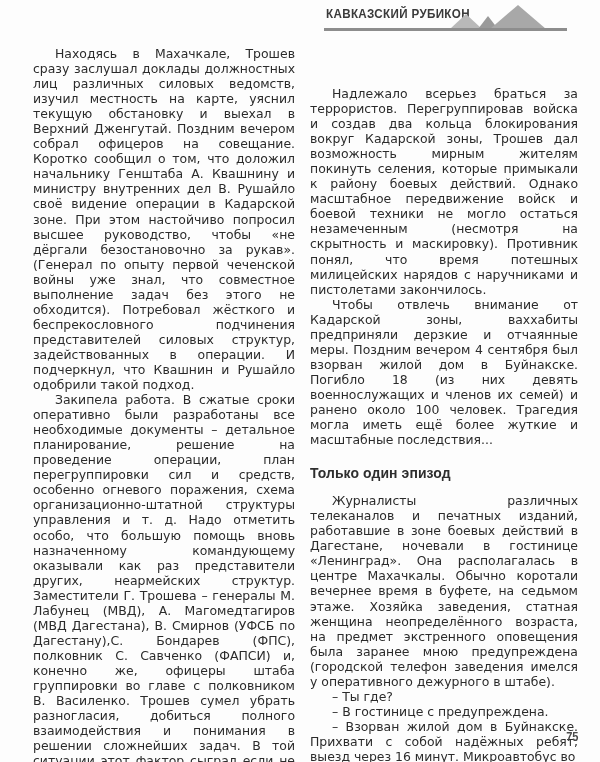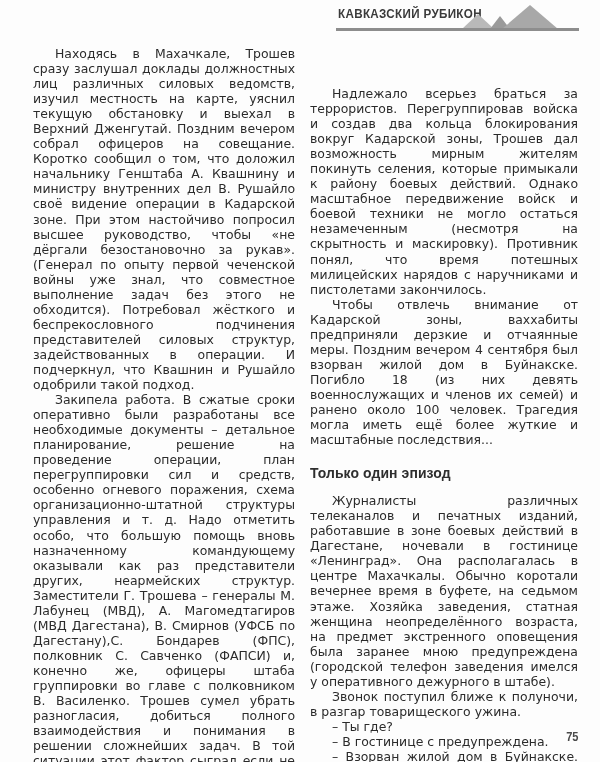--- a/index.html
+++ b/index.html
@@ -19,21 +19,21 @@
     left: 0;
     top: 0;
     width: 600px;
     height: 762px;
     background: #fdfdfd;
   }
 
   
   .running-header {
     position: absolute;
-    left: 336px;
+    left: 324px;
     top: 4px;
     width: 244px;
     height: 30px;
   }
   .header-title {
     position: absolute;
     left: 2px;
     top: 2px;
     font-family: "Liberation Sans Narrow", "Liberation Sans", sans-serif;
     font-weight: bold;
@@ -132,21 +132,20 @@
     <p>Закипела работа. В сжатые сроки оперативно были разработаны все необходимые документы – детальное планирование, решение на проведение операции, план перегруппировки сил и средств, особенно огневого поражения, схема организационно-штатной структуры управления и т. д. Надо отметить особо, что большую помощь вновь назначенному командующему оказывали как раз представители других, неармейских структур. Заместители Г. Трошева – генералы М. Лабунец (МВД), А. Магомедтагиров (МВД Дагестана), В. Смирнов (УФСБ по Дагестану),С. Бондарев (ФПС), полковник С. Савченко (ФАПСИ) и, конечно же, офицеры штаба группировки во главе с полковником В. Василенко. Трошев сумел убрать разногласия, добиться полного взаимодействия и понимания в решении сложнейших задач. В той ситуации этот фактор сыграл если не главную, то ключевую роль.</p>
   </div>
 
   <div class="col col-right">
     <p>Надлежало всерьез браться за террористов. Перегруппировав войска и создав два кольца блокирования вокруг Кадарской зоны, Трошев дал возможность мирным жителям покинуть селения, которые примыкали к району боевых действий. Однако масштабное передвижение войск и боевой техники не могло остаться незамеченным (несмотря на скрытность и маскировку). Противник понял, что время потешных милицейских нарядов с наручниками и пистолетами закончилось.</p>
     <p>Чтобы отвлечь внимание от Кадарской зоны, ваххабиты предприняли дерзкие и отчаянные меры. Поздним вечером 4 сентября был взорван жилой дом в Буйнакске. Погибло 18 (из них девять военнослужащих и членов их семей) и ранено около 100 человек. Трагедия могла иметь ещё более жуткие и масштабные последствия...</p>
 
     <h2 class="section-heading">Только один эпизод</h2>
 
     <p>Журналисты различных телеканалов и печатных изданий, работавшие в зоне боевых действий в Дагестане, ночевали в гостинице «Ленинград». Она располагалась в центре Махачкалы. Обычно коротали вечернее время в буфете, на седьмом этаже. Хозяйка заведения, статная женщина неопределённого возраста, на предмет экстренного оповещения была заранее мною предупреждена (городской телефон заведения имелся у оперативного дежурного в штабе).</p>
-    <p>Звонок поступил ближе к полуночи, в разгар товарищеского ужина.</p>
 
     <p class="dialogue">– Ты где?</p>
     <p class="dialogue">– В гостинице с предупреждена.</p>
     <p class="dialogue">– Взорван жилой дом в Буйнакске. Прихвати с собой надёжных ребят, выезд через 16 минут. Микроавтобус во</p>
   </div>
 
   <div class="folio">75</div>
 
 </div>
 

